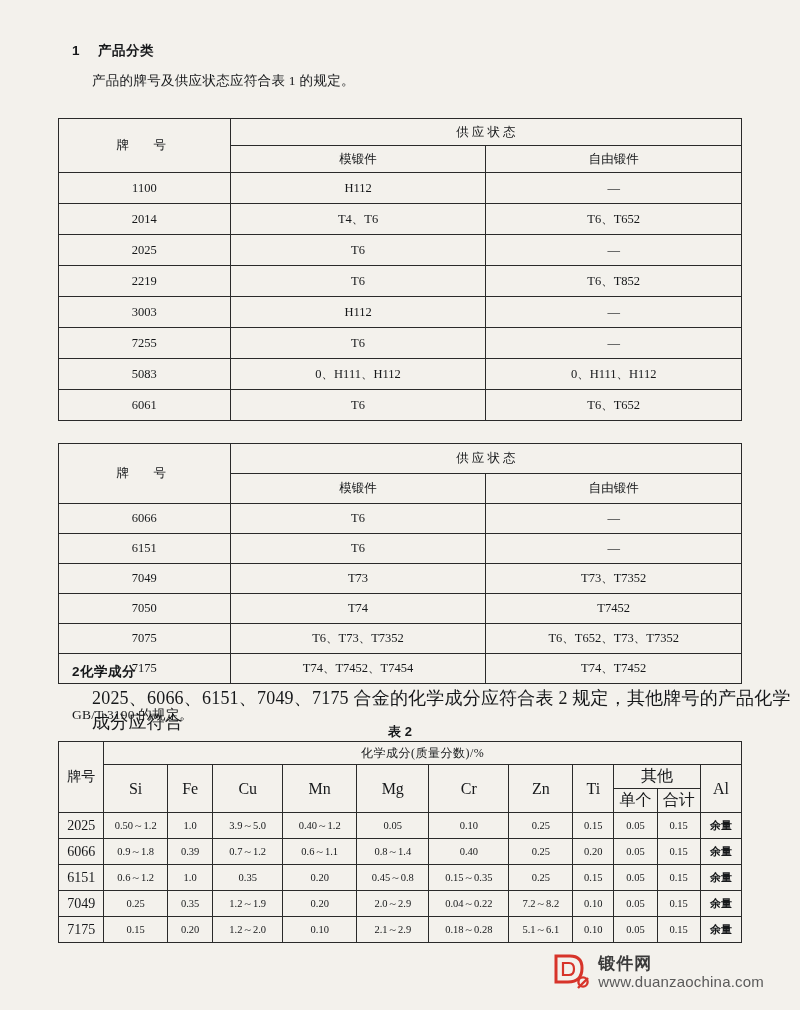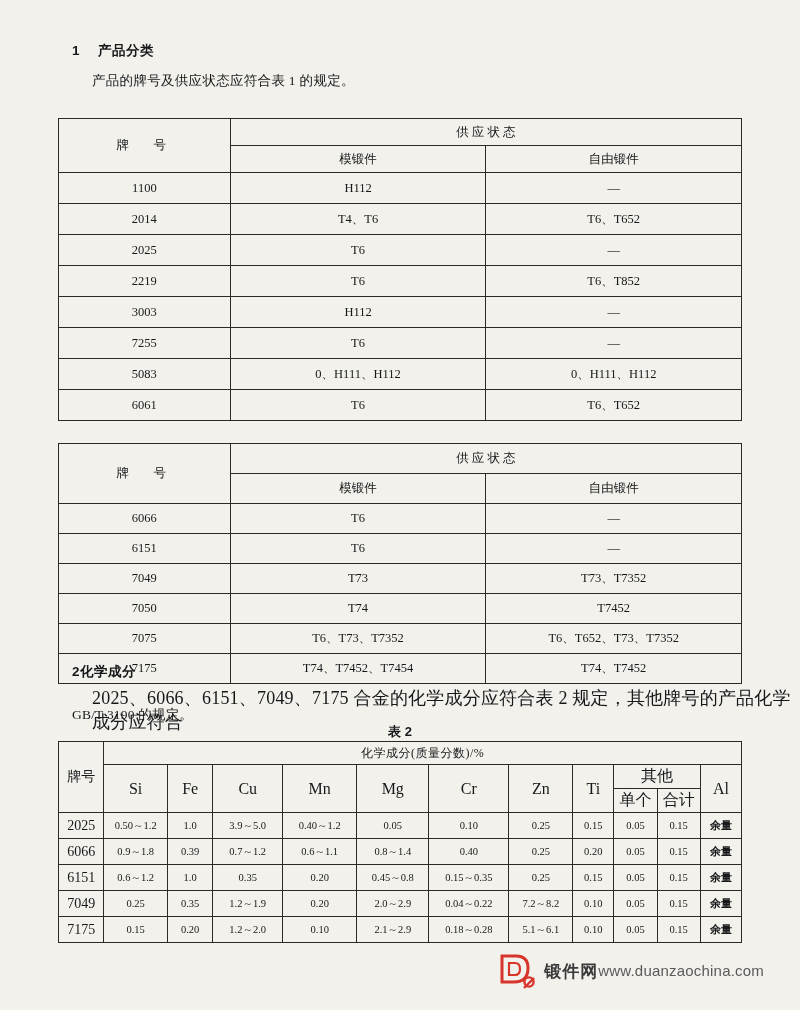--- a/index.html
+++ b/index.html
@@ -131,21 +131,21 @@
     align-items: center;
     gap: 6px;
   }
   .logo-mark {
     width: 40px;
     height: 40px;
     position: relative;
   }
   .logo-text {
     display: flex;
-    flex-direction: row;
+    flex-direction: column;
     line-height: 1.15;
   }
   .logo-cn {
     font-family: "Liberation Sans", sans-serif;
     font-size: 17px;
     font-weight: bold;
     color: #3a3a3a;
     letter-spacing: 1px;
   }
   .logo-url {

